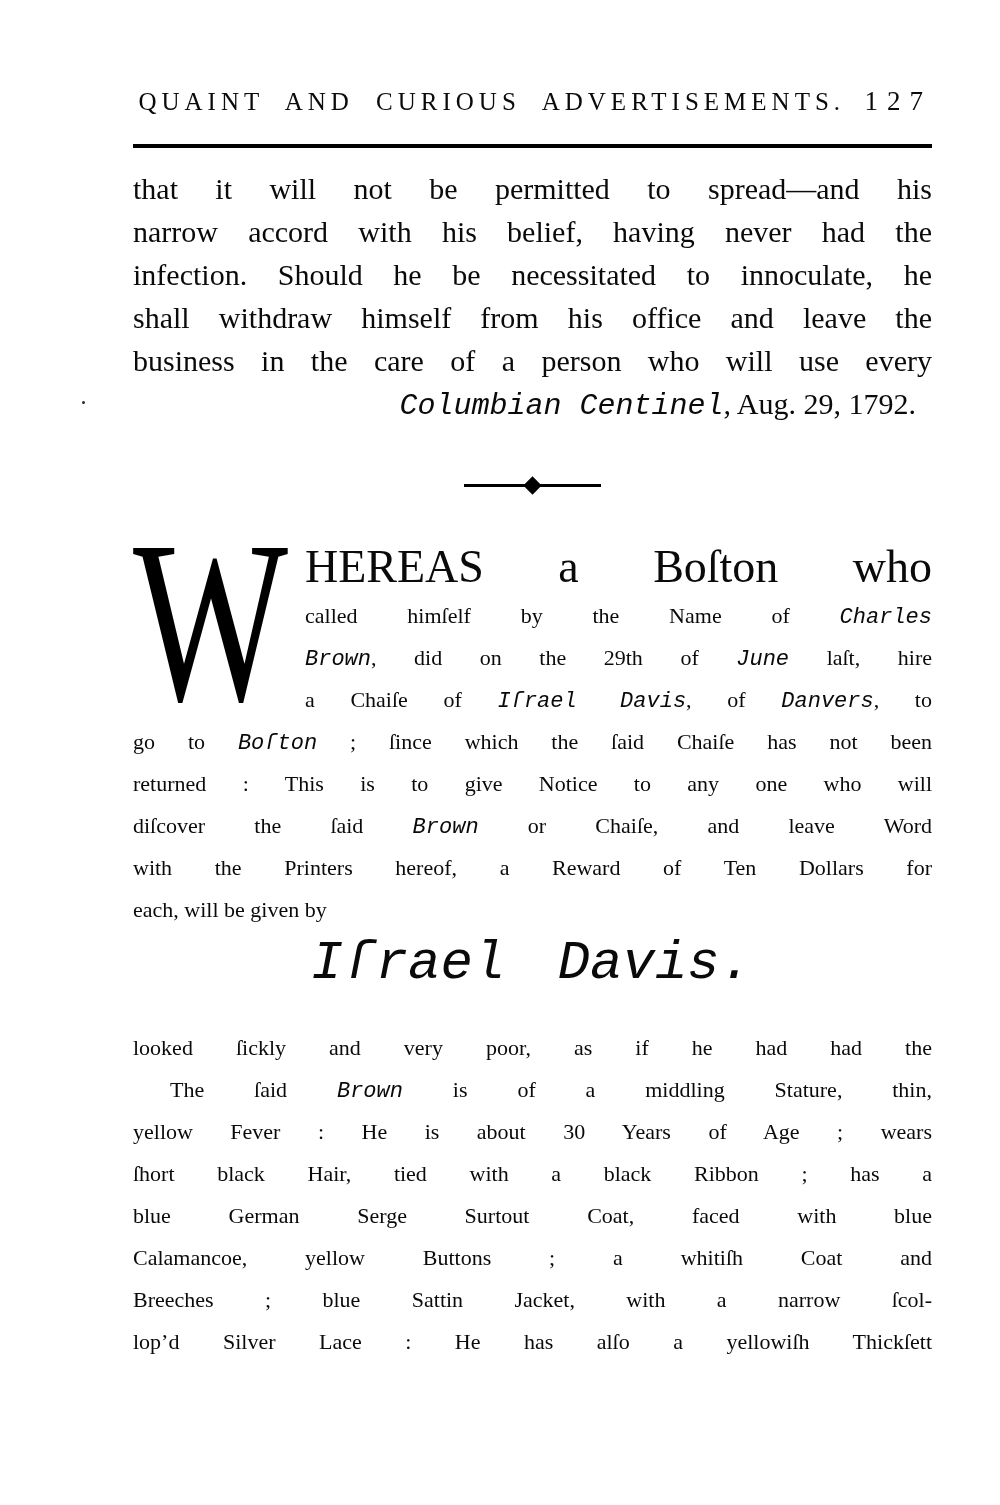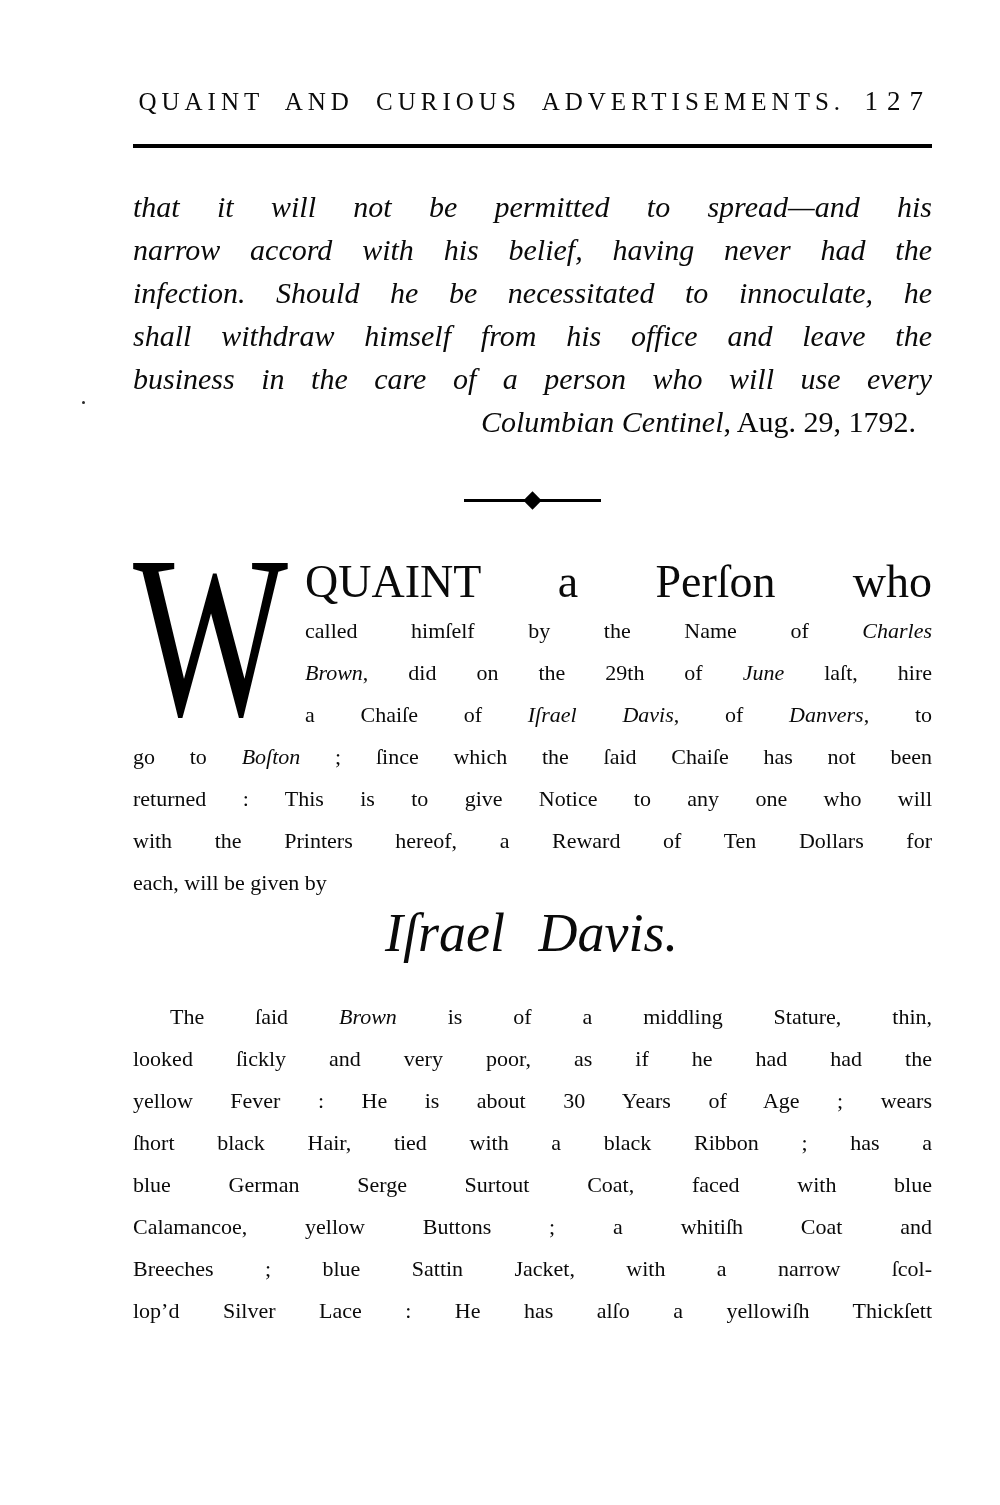--- a/index.html
+++ b/index.html
@@ -30,24 +30,24 @@
 
   
   .tline {
     font-size:22px; line-height:42px; height:42px;
     overflow:hidden; white-space:nowrap;
     text-align:justify; text-align-last:justify;
     white-space:normal;
   }
   .nojust { text-align:left; text-align-last:auto; }
   .indent { text-indent:37px; }
-  em { font-style:italic; }
+  em { font-style:italic;font-family:Liberation Mono, monospace; }
 
   
-  .clipping { margin-top:37px; font-style:italic; }
+  .clipping { margin-top:19px; }
   .clipping .tline { font-size:30px; line-height:43px; height:43px; }
   .attribution {
     margin-top:3px; font-size:30px; line-height:37px;
     text-align:right; padding-right:16px;
   }
   .attribution span { font-style:normal; }
 
   
   .divider {
     margin-top:53px; height:14px;
@@ -106,36 +106,37 @@
     <span class="seg"></span>
   </div>
 
   <section class="whereas">
     <div class="dropcap">
       <svg width="158" height="162" viewBox="0 0 158 162">
         <text x="0" y="156" font-size="232" font-family="Liberation Serif, serif" fill="#000" textLength="155" lengthAdjust="spacingAndGlyphs">W</text>
       </svg>
     </div>
     <div>
-        <div class="tline lg"><span>QUAINT a Perſon who</span></div>
+        <div class="tline lg"><span>HEREAS a Boſton who</span></div>
         <div class="tline"><span>called himſelf by the Name of </span><em>Charles</em></div>
         <div class="tline"><em>Brown</em><span>, did on the 29th of </span><em>June</em><span> laſt, hire</span></div>
         <div class="tline"><span>a Chaiſe of </span><em>Iſrael Davis</em><span>, of </span><em>Danvers</em><span>, to</span></div>
         <div class="tline"><span>go to </span><em>Boſton</em><span> ; ſince which the ſaid Chaiſe has not been</span></div>
         <div class="tline"><span>returned :  This is to give Notice to any one who will</span></div>
+        <div class="tline"><span>diſcover the ſaid </span><em>Brown</em><span> or Chaiſe, and leave Word</span></div>
         <div class="tline"><span>with the Printers hereof, a Reward of Ten Dollars for</span></div>
         <div class="tline nojust"><span>each, will be given by</span></div>
       </div>
   </section>
 
   <div class="signature"><em>Iſrael Davis.</em></div>
 
   <section class="description">
+      <div class="tline"><span>looked ſickly and very poor, as if he had had the</span></div>
       <div class="tline indent"><span>The ſaid </span><em>Brown</em><span> is of a middling Stature, thin,</span></div>
-      <div class="tline"><span>looked ſickly and very poor, as if he had had the</span></div>
       <div class="tline"><span>yellow Fever :  He is about 30 Years of Age ; wears</span></div>
       <div class="tline"><span>ſhort black Hair, tied with a black Ribbon ; has a</span></div>
       <div class="tline"><span>blue German Serge Surtout Coat, faced with blue</span></div>
       <div class="tline"><span>Calamancoe, yellow Buttons ; a whitiſh Coat and</span></div>
       <div class="tline"><span>Breeches ; blue Sattin Jacket, with a narrow ſcol-</span></div>
       <div class="tline"><span>lop’d Silver Lace :  He has alſo a yellowiſh Thickſett</span></div>
     </section>
 
   <div class="speck"></div>
 

